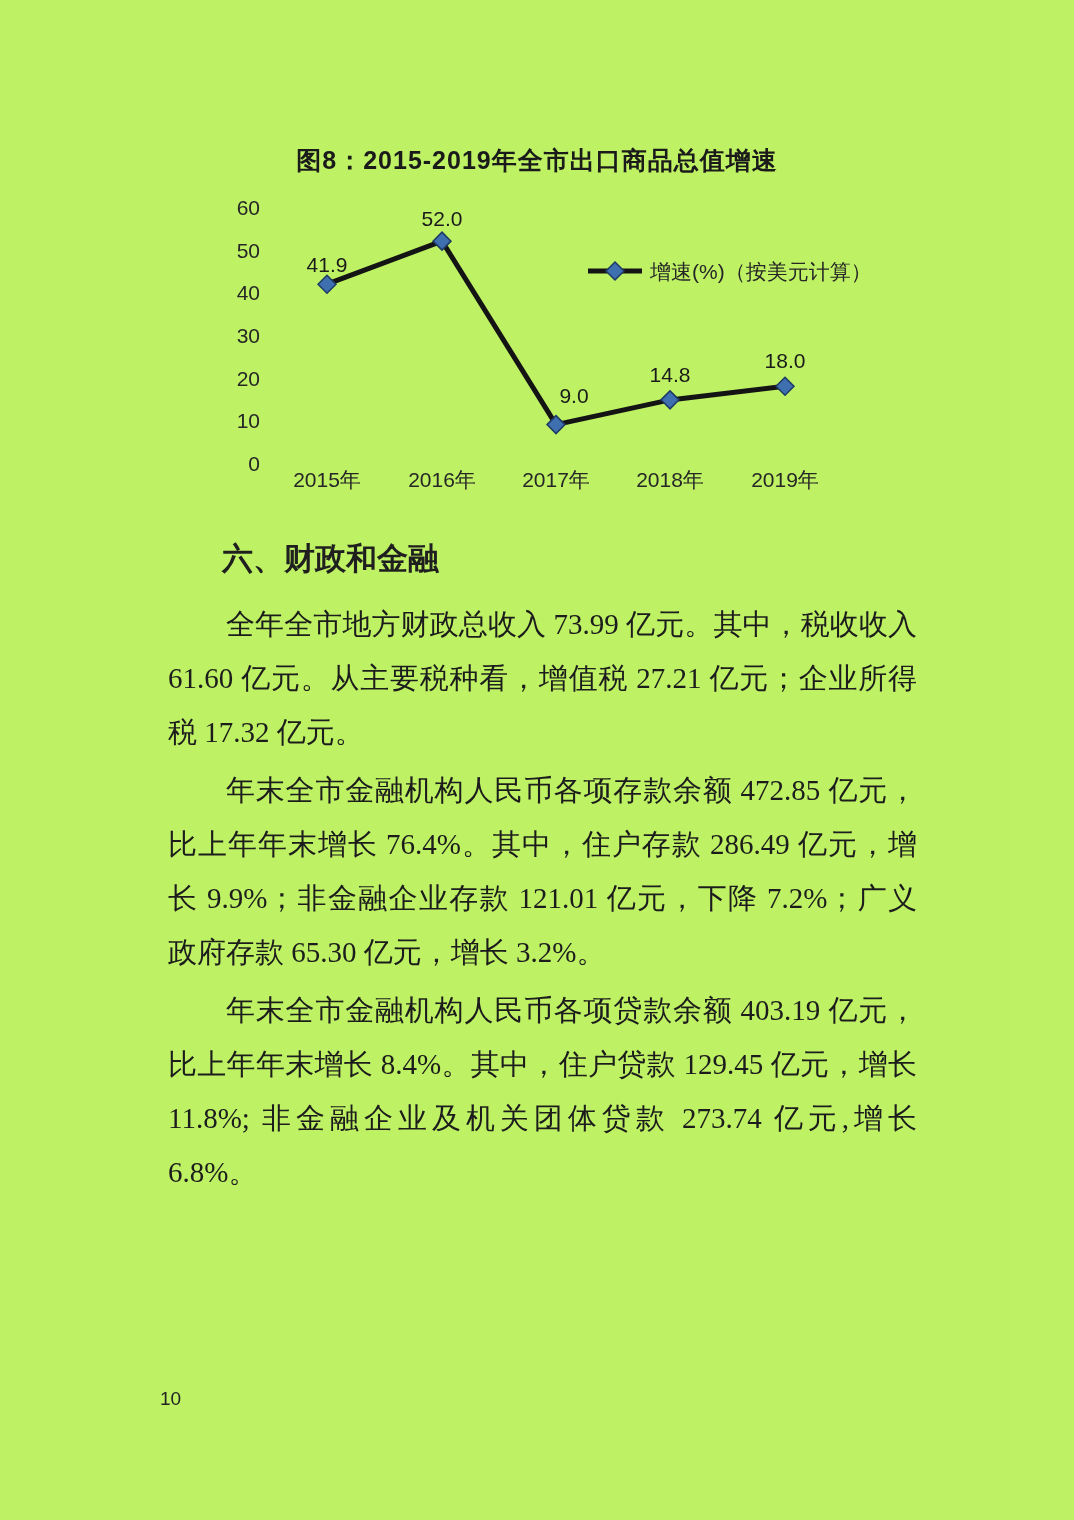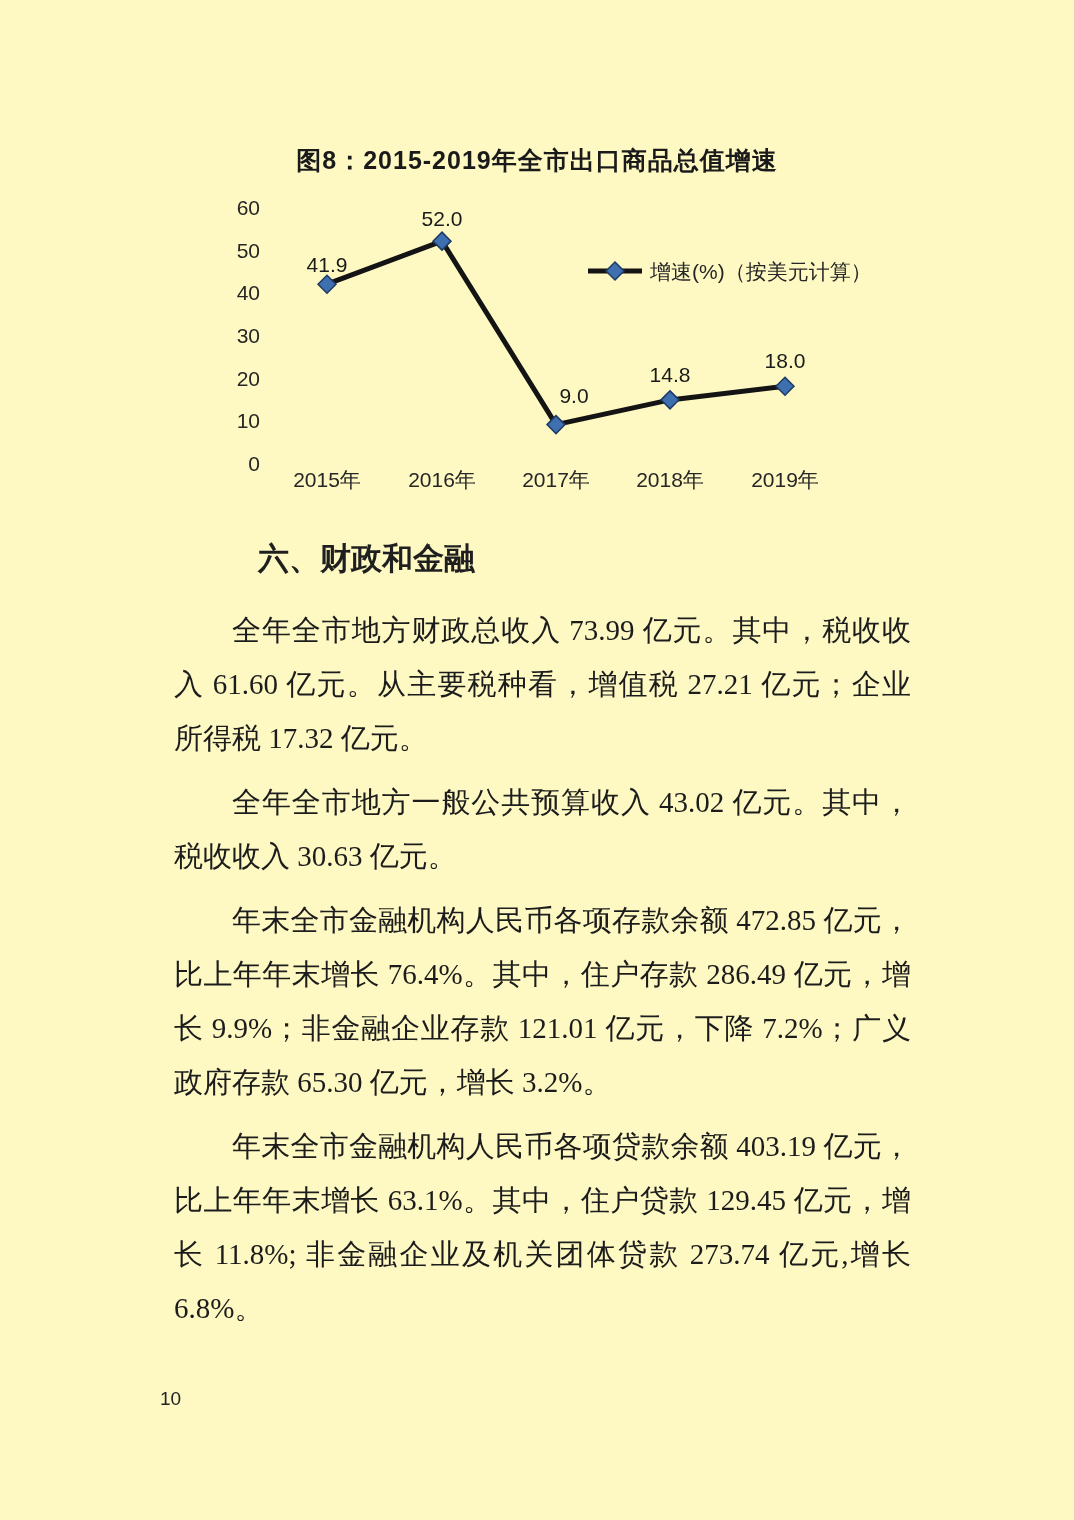--- a/index.html
+++ b/index.html
@@ -1,48 +1,48 @@
 <!DOCTYPE html>
 <html><head>
 <meta charset="utf-8">
 <style>
   html,body{margin:0;padding:0;background:#ffffff;}
   .page{
     position:relative;
     width:1074px;height:1520px;
-    background:#fef9c3;
+    background:#bef264;
     overflow:hidden;
     color:#1c1c1c;
   }
   .chart-title{
     position:absolute;top:144px;left:0;width:1074px;
     text-align:center;
     font-family:"Liberation Sans","DejaVu Sans",sans-serif;
     font-weight:bold;font-size:25px;color:#1a1a1a;
     letter-spacing:1px;
   }
   .chart{position:absolute;left:155px;top:185px;width:760px;height:330px;}
   .chart text{
     font-family:"Liberation Sans","DejaVu Sans",sans-serif;
     font-size:21px;fill:#262626;
   }
   .chart text.dlabel{fill:#1a1a1a;}
   .section-heading{
     position:absolute;left:222px;top:538px;
     font-family:Liberation Serif, serif;
-    font-weight:bold;font-size:31px;color:#1f1f1f;margin-left:36px;
+    font-weight:bold;font-size:31px;color:#1f1f1f;
   }
   .body-text{
     position:absolute;left:164px;top:593px;width:757px;
     font-family:"Liberation Serif","DejaVu Serif",serif;
     font-size:29px;line-height:54px;
     text-align:justify;
     color:#1c1c1c;
   }
-  .body-text p{margin:10px;text-indent:2em;}
+  .body-text p{margin:4px;text-indent:2em;}
   .page-number{
     position:absolute;left:160px;top:1388px;
     font-family:"Liberation Sans","DejaVu Sans",sans-serif;
     font-size:19px;color:#222222;
   }
 </style>
 </head>
 <body>
 
 <div class="page">
@@ -75,20 +75,19 @@
       <text class="dlabel" x="630" y="183.2" text-anchor="middle">18.0</text>
       <line x1="433" y1="86" x2="487" y2="86" stroke="#141414" stroke-width="5"></line>
       <path d="M 460 77 L 469 86 L 460 95 L 451 86 Z" fill="#3e6fae" stroke="#1f3a66" stroke-width="1.5"></path>
       <text x="495" y="94">增速(%)（按美元计算）</text>
     </svg>
 
   <div class="section-heading">六、财政和金融</div>
 
   <div class="body-text" id="body-text">
       <p>全年全市地方财政总收入 73.99 亿元。其中，税收收入 61.60 亿元。从主要税种看，增值税 27.21 亿元；企业所得税 17.32 亿元。</p>
-      <p>全年全市地方一般公共预算收入 43.02 亿元。其中，税收收入 30.63 亿元。</p>
       <p>年末全市金融机构人民币各项存款余额 472.85 亿元，比上年年末增长 76.4%。其中，住户存款 286.49 亿元，增长 9.9%；非金融企业存款 121.01 亿元，下降 7.2%；广义政府存款 65.30 亿元，增长 3.2%。</p>
-      <p>年末全市金融机构人民币各项贷款余额 403.19 亿元，比上年年末增长 63.1%。其中，住户贷款 129.45 亿元，增长 11.8%; 非金融企业及机关团体贷款 273.74 亿元,增长 6.8%。</p>
+      <p>年末全市金融机构人民币各项贷款余额 403.19 亿元，比上年年末增长 8.4%。其中，住户贷款 129.45 亿元，增长 11.8%; 非金融企业及机关团体贷款 273.74 亿元,增长 6.8%。</p>
     </div>
 
   <div class="page-number">10</div>
 
 </div>
 
 </body></html>

